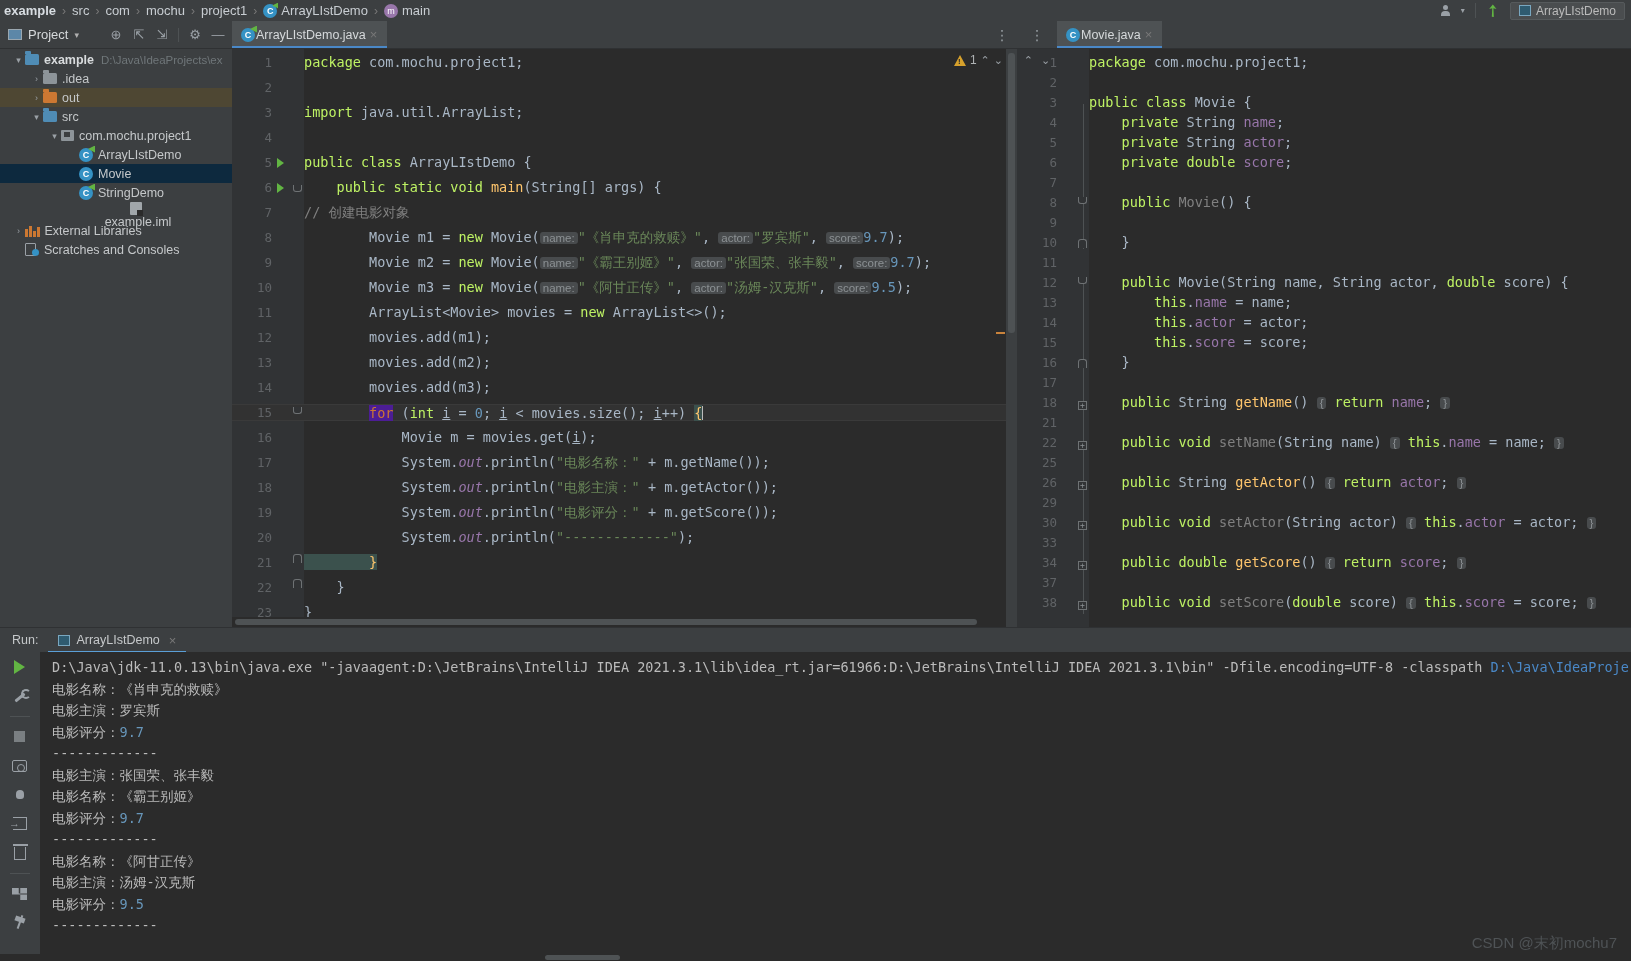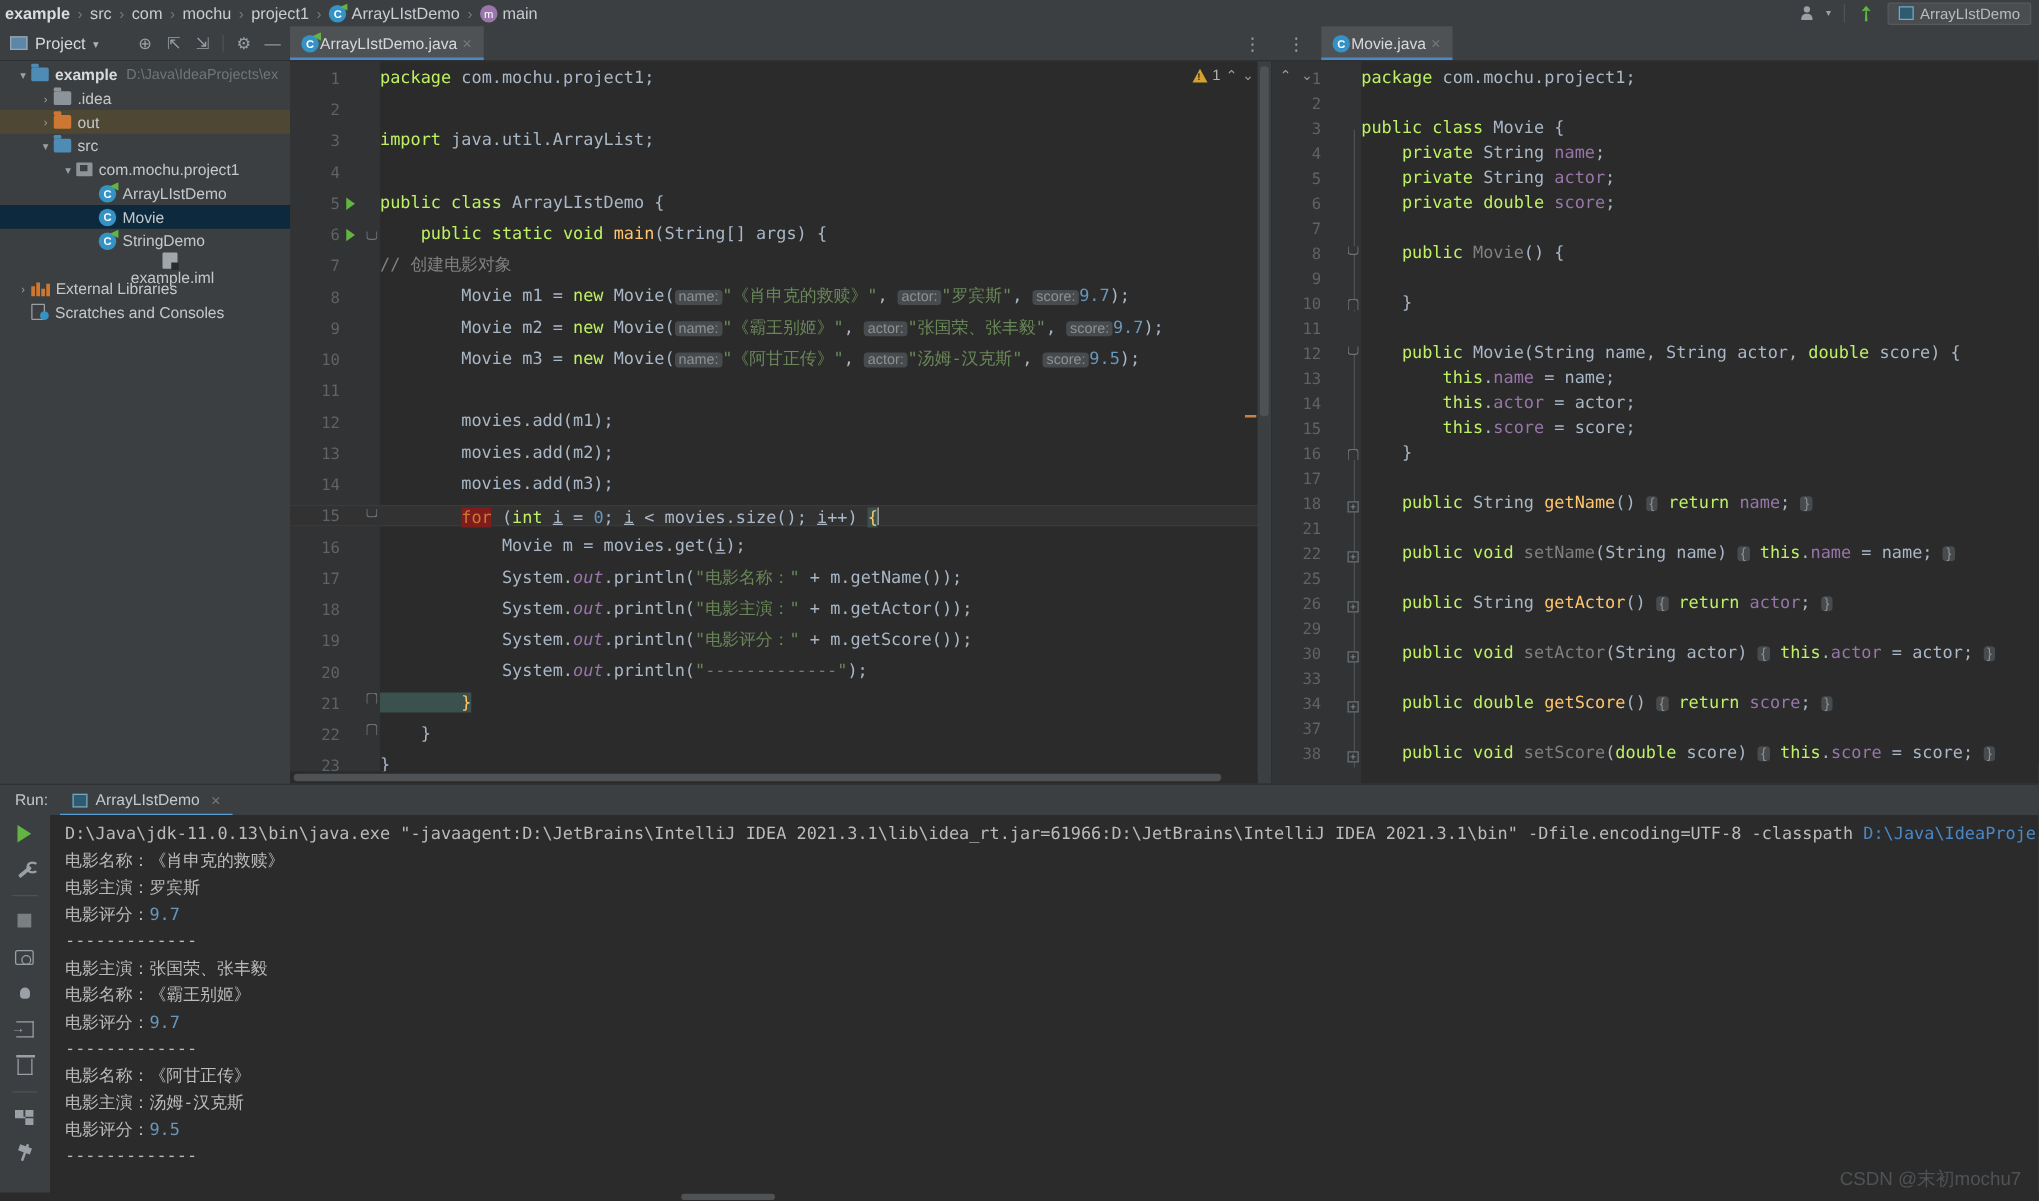--- a/index.html
+++ b/index.html
@@ -177,21 +177,21 @@
   .c { color: #808080; }
   .f { color: #9876aa; }
   .fi { color: #9876aa; font-style: italic; }
   .m { color: #ffc66d; }
   .w { color: #a9b7c6; }
   .u { text-decoration: underline; }
   .hint {
     background: #484b4d; color: #8c9194; border-radius: 3px; padding: 0 3px;
     font-size: 11.5px; font-family: "Liberation Sans", sans-serif;
   }
-  .kw-hl { background: #7f1d1d; color: #cc7832; }
+  .kw-hl { background: #4c1d95; color: #cc7832; }
   .caret { display:inline-block; width:1px; height:14px; background:#bbb; vertical-align:-2px; }
   .brace-hl { background: #3b514d; color: #ffc66d; }
 
   
   .warn-box {
     position: absolute; right: 14px; top: 4px; display: flex; align-items: center; gap: 4px;
     font-family: "Liberation Sans", sans-serif; font-size: 12px; z-index: 5;
   }
   .warn-tri {
     width: 0; height: 0; border-left: 6px solid transparent; border-right: 6px solid transparent;
@@ -468,20 +468,21 @@
 
     <div class="code-area">
       <div class="cline" style="top:6px"><span class="k">package</span> <span class="w">com.mochu.project1;</span></div>
       <div class="cline" style="top:56px"><span class="k">import</span> <span class="w">java.util.ArrayList;</span></div>
       <div class="cline" style="top:106px"><span class="k">public class</span> <span class="w">ArrayLIstDemo {</span></div>
       <div class="cline" style="top:131px"><span class="w">    </span><span class="k">public static void</span> <span class="m">main</span><span class="w">(String[] args) {</span></div>
       <div class="cline" style="top:156px"><span class="c">// 创建电影对象</span></div>
       <div class="cline" style="top:181px"><span class="w">        Movie m1 = </span><span class="k">new</span><span class="w"> Movie(</span><span class="hint">name:</span><span class="s">"《肖申克的救赎》"</span><span class="w">, </span><span class="hint">actor:</span><span class="s">"罗宾斯"</span><span class="w">, </span><span class="hint">score:</span><span class="n">9.7</span><span class="w">);</span></div>
       <div class="cline" style="top:206px"><span class="w">        Movie m2 = </span><span class="k">new</span><span class="w"> Movie(</span><span class="hint">name:</span><span class="s">"《霸王别姬》"</span><span class="w">, </span><span class="hint">actor:</span><span class="s">"张国荣、张丰毅"</span><span class="w">, </span><span class="hint">score:</span><span class="n">9.7</span><span class="w">);</span></div>
       <div class="cline" style="top:231px"><span class="w">        Movie m3 = </span><span class="k">new</span><span class="w"> Movie(</span><span class="hint">name:</span><span class="s">"《阿甘正传》"</span><span class="w">, </span><span class="hint">actor:</span><span class="s">"汤姆-汉克斯"</span><span class="w">, </span><span class="hint">score:</span><span class="n">9.5</span><span class="w">);</span></div>
+      <div class="cline" style="top:256px"><span class="w">        ArrayList&lt;Movie&gt; movies = </span><span class="k">new</span><span class="w"> ArrayList&lt;&gt;();</span></div>
       <div class="cline" style="top:281px"><span class="w">        movies.add(m1);</span></div>
       <div class="cline" style="top:306px"><span class="w">        movies.add(m2);</span></div>
       <div class="cline" style="top:331px"><span class="w">        movies.add(m3);</span></div>
       <div class="cline" style="top:357px"><span class="w">        </span><span class="kw-hl">for</span><span class="w"> (</span><span class="k">int</span><span class="w"> </span><span class="u">i</span><span class="w"> = </span><span class="n">0</span><span class="w">; </span><span class="u">i</span><span class="w"> &lt; movies.size(); </span><span class="u">i</span><span class="w">++) </span><span class="brace-hl">{</span><span class="caret"></span></div>
       <div class="cline" style="top:381px"><span class="w">            Movie m = movies.get(</span><span class="u">i</span><span class="w">);</span></div>
       <div class="cline" style="top:406px"><span class="w">            System.</span><span class="fi">out</span><span class="w">.println(</span><span class="s">"电影名称："</span><span class="w"> + m.getName());</span></div>
       <div class="cline" style="top:431px"><span class="w">            System.</span><span class="fi">out</span><span class="w">.println(</span><span class="s">"电影主演："</span><span class="w"> + m.getActor());</span></div>
       <div class="cline" style="top:456px"><span class="w">            System.</span><span class="fi">out</span><span class="w">.println(</span><span class="s">"电影评分："</span><span class="w"> + m.getScore());</span></div>
       <div class="cline" style="top:481px"><span class="w">            System.</span><span class="fi">out</span><span class="w">.println(</span><span class="s">"-------------"</span><span class="w">);</span></div>
       <div class="cline" style="top:506px"><span class="brace-hl">        }</span></div>

